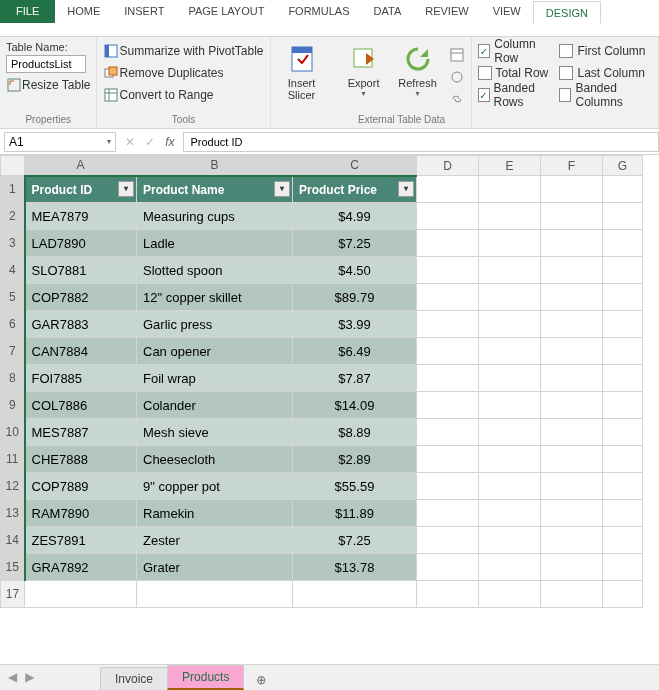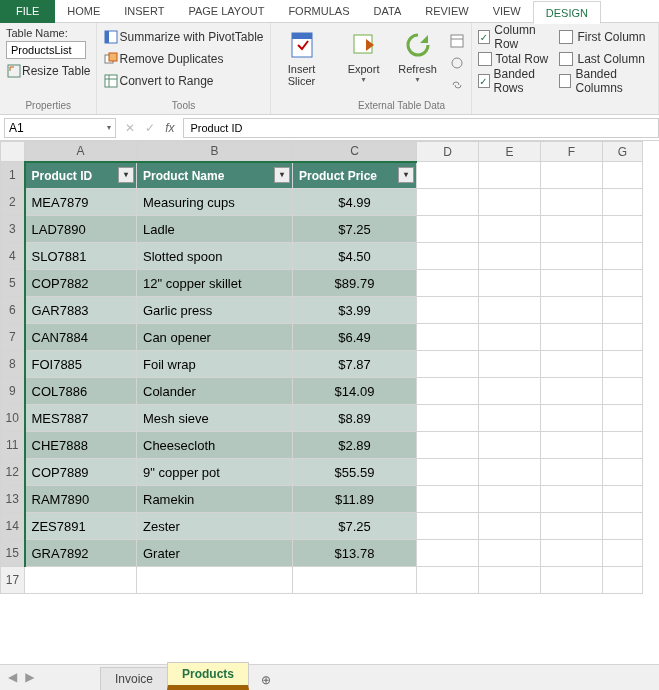--- a/index.html
+++ b/index.html
@@ -1,18 +1,18 @@
 <!DOCTYPE html>
 <html><head>
 <meta charset="utf-8">
 <style>
 *{box-sizing:border-box;margin:0;padding:0;font-family:"Segoe UI",Arial,sans-serif;font-size:12px;}
 body{background:#fff;width:659px;height:690px;overflow:hidden;display:flex;flex-direction:column;}
 
-.tabs{display:flex;height:23px;border-bottom:1px solid #d4d4d4;background:#fff;}
+.tabs{display:flex;height:37px;border-bottom:1px solid #d4d4d4;background:#fff;}
 .tab{padding:0 12px;height:23px;line-height:23px;font-size:11px;cursor:pointer;color:#444;}
 .tab.file{background:#217346;color:#fff;padding:0 16px;}
 .tab.design{border:1px solid #d4d4d4;border-bottom:1px solid #fff;color:#217346;background:#fff;position:relative;top:1px;}
 
 .ribbon{display:flex;background:#f1f1f1;border-bottom:1px solid #d4d4d4;height:92px;}
 .group{display:flex;flex-direction:column;border-right:1px solid #e1e1e1;padding:4px 6px 0;}
 .group-body{display:flex;flex:1;gap:4px;}
 .group-label{text-align:center;font-size:10px;color:#777;height:16px;line-height:16px;}
 .prop-col{display:flex;flex-direction:column;gap:2px;}
 .tbl-label{font-size:11px;color:#333;}
@@ -44,21 +44,21 @@
 .thdr .fbtn{position:absolute;right:2px;top:4px;width:16px;height:16px;border:1px solid #999;background:#eee;display:flex;align-items:center;justify-content:center;font-size:8px;color:#333;}
 .r-odd{background:#c7d6d0;}
 .r-even{background:#b3c7be;}
 td.price{text-align:center;}
 td.empty{background:#fff;}
 .colA{width:112px;}.colB{width:156px;}.colC{width:124px;}
 .colD,.colE,.colF{width:62px;}.colG{width:40px;}
 
 .sheettabs{height:26px;border-top:1px solid #d4d4d4;background:#f0f0f0;display:flex;align-items:flex-end;padding-left:100px;}
 .sheettab{padding:4px 14px;font-size:12px;border:1px solid #ccc;border-bottom:none;background:#e6e6e6;color:#444;cursor:pointer;margin-right:-1px;}
-.sheettab.active{background:#fef9c3;color:#217346;font-weight:bold;border-bottom:5px solid #a16207;}
+.sheettab.active{background:#f9a8d4;color:#217346;font-weight:normal;border-bottom:2px solid #a16207;}
 .addsheet{width:24px;height:20px;display:flex;align-items:center;justify-content:center;color:#666;margin-left:6px;cursor:pointer;}
 .tarrow{display:flex;gap:8px;position:absolute;left:8px;bottom:6px;color:#999;}
 .footer{position:relative;}
 svg{display:block}
 </style>
 </head>
 <body>
 
 <div class="tabs">
   <div class="tab file">FILE</div>

